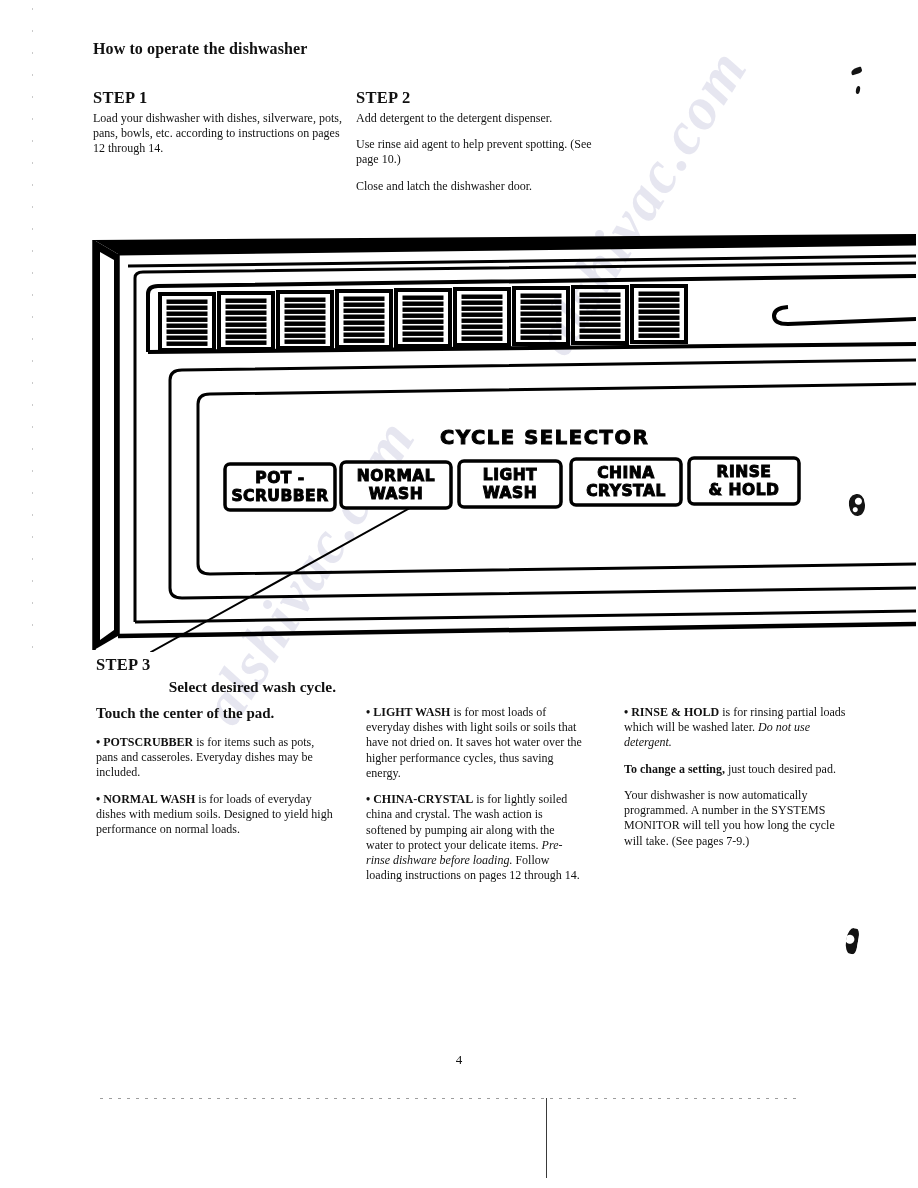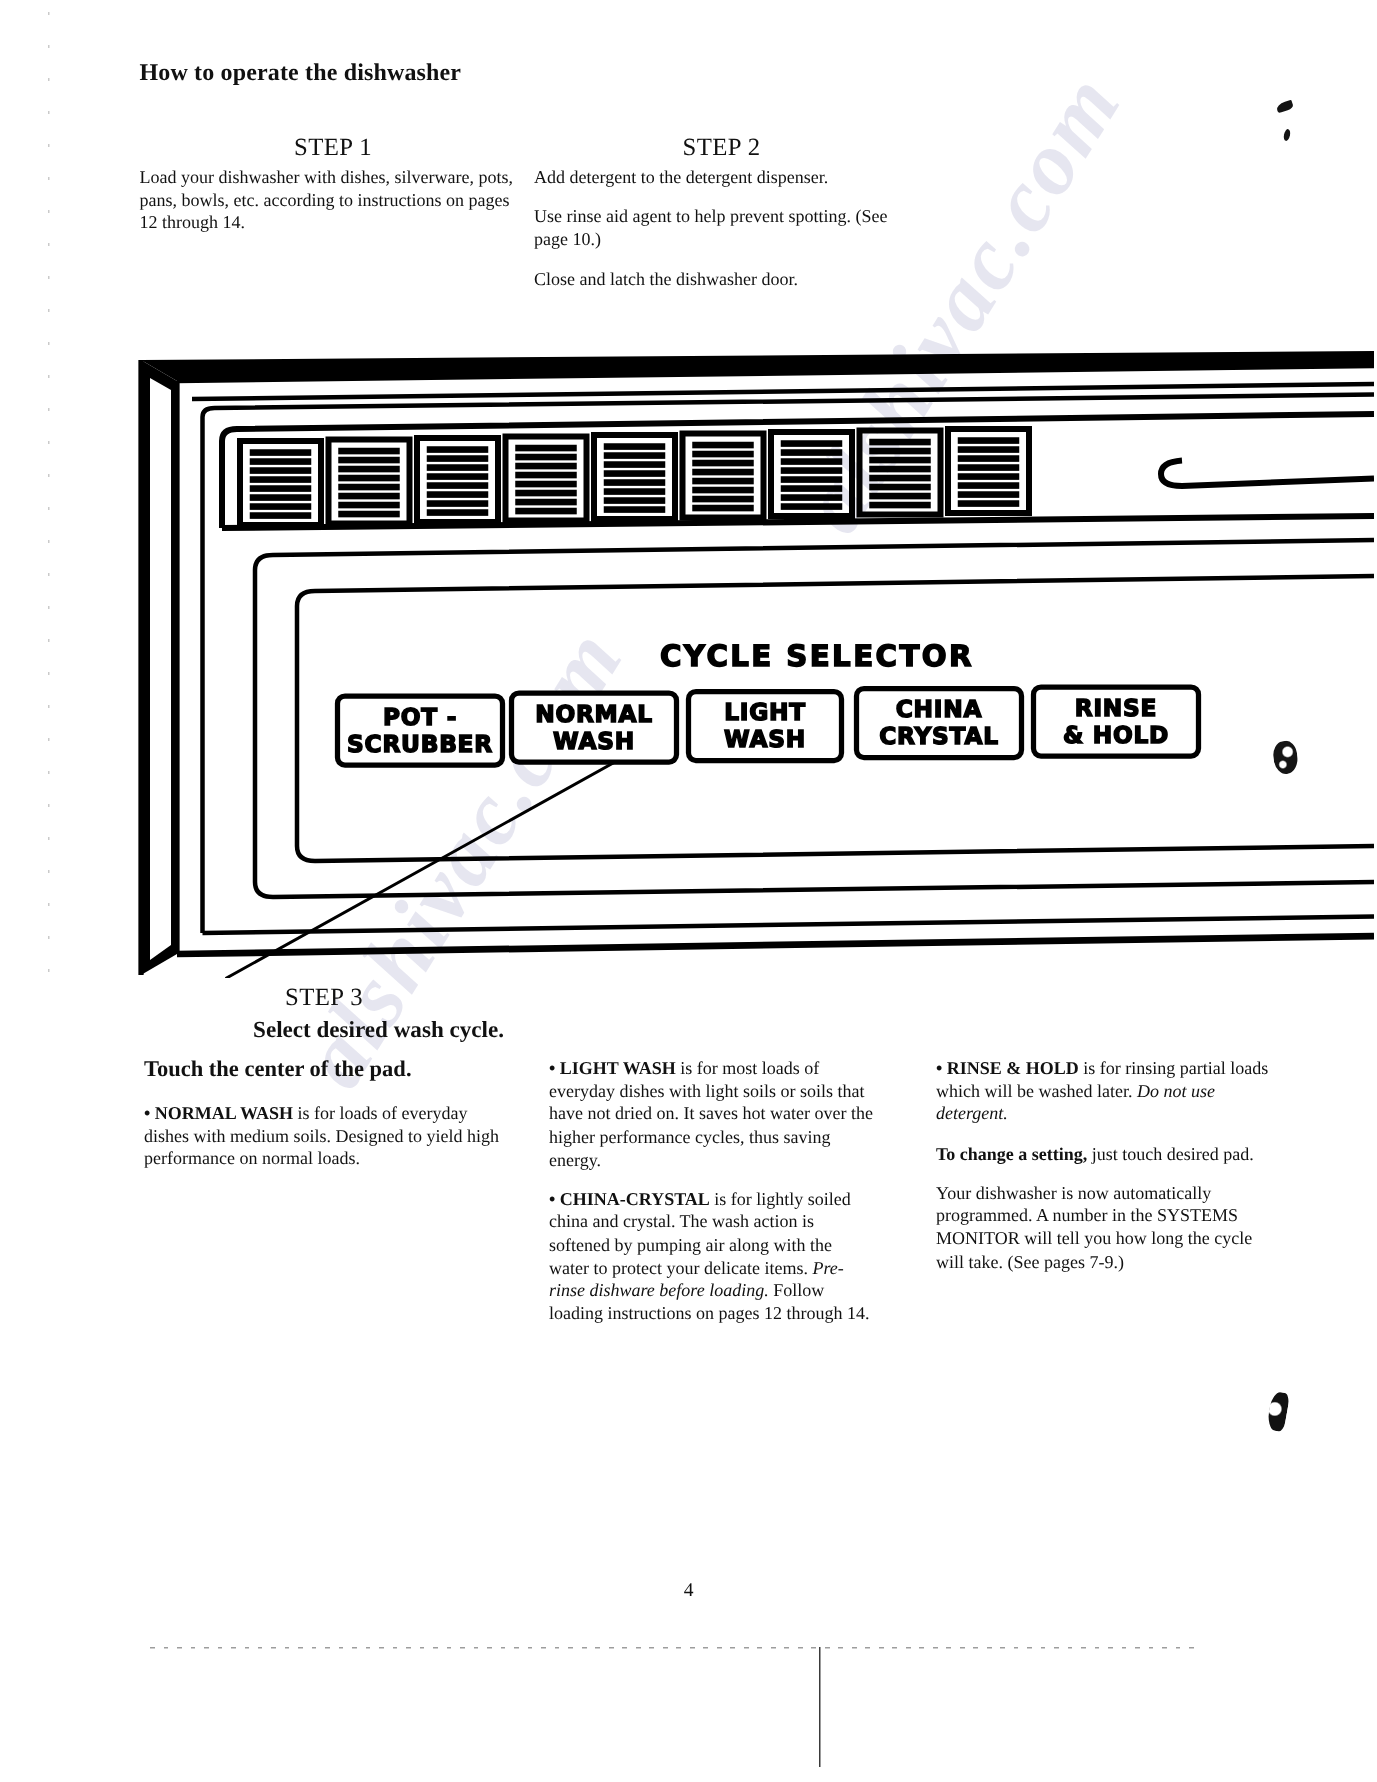--- a/index.html
+++ b/index.html
@@ -109,25 +109,24 @@
     left: 93px; top: 40px;
     font-size: 16px;
     font-weight: 700;
     letter-spacing: .1px;
   }
 
   .col { position: absolute; }
 
   .step-head {
     font-family: "Liberation Serif", serif;
-    font-weight: 400;
+    font-weight: 700;
     font-size: 16.5px;
     letter-spacing: .3px;
     margin: 0 0 3px 0;
-    text-align: center;
   }
   .body-p {
     font-size: 12px;
     line-height: 1.27;
     margin: 0 0 11px 0;
   }
   .body-p:last-child { margin-bottom: 0; }
   .body-p b { font-weight: 700; }
   .body-p i { font-style: italic; }
 
@@ -397,20 +396,21 @@
 
   </g>
 </svg>
 </div>
 
 <div class="col" id="step3-col">
   <div class="step-head">STEP 3</div>
   <div class="sub-head">Select desired wash cycle.</div>
   <div class="sub-head-2">Touch the center of the pad.</div>
 
+  <p class="body-p"><b>• POTSCRUBBER</b><span> is for items such as pots, pans and casseroles. Everyday dishes may be included.</span></p>
 
   <p class="body-p"><b>• NORMAL WASH</b><span> is for loads of everyday dishes with medium soils. Designed to yield high performance on normal loads.</span></p>
 </div>
 
 <div class="col" id="step3-mid">
   <p class="body-p"><b>• LIGHT WASH</b><span> is for most loads of everyday dishes with light soils or soils that have not dried on. It saves hot water over the higher performance cycles, thus saving energy.</span></p>
 
   <p class="body-p"><b>• CHINA-CRYSTAL</b><span> is for lightly soiled china and crystal. The wash action is softened by pumping air along with the water to protect your delicate items. </span><i>Pre-rinse dishware before loading.</i><span> Follow loading instructions on pages 12 through 14.</span></p>
 </div>
 

